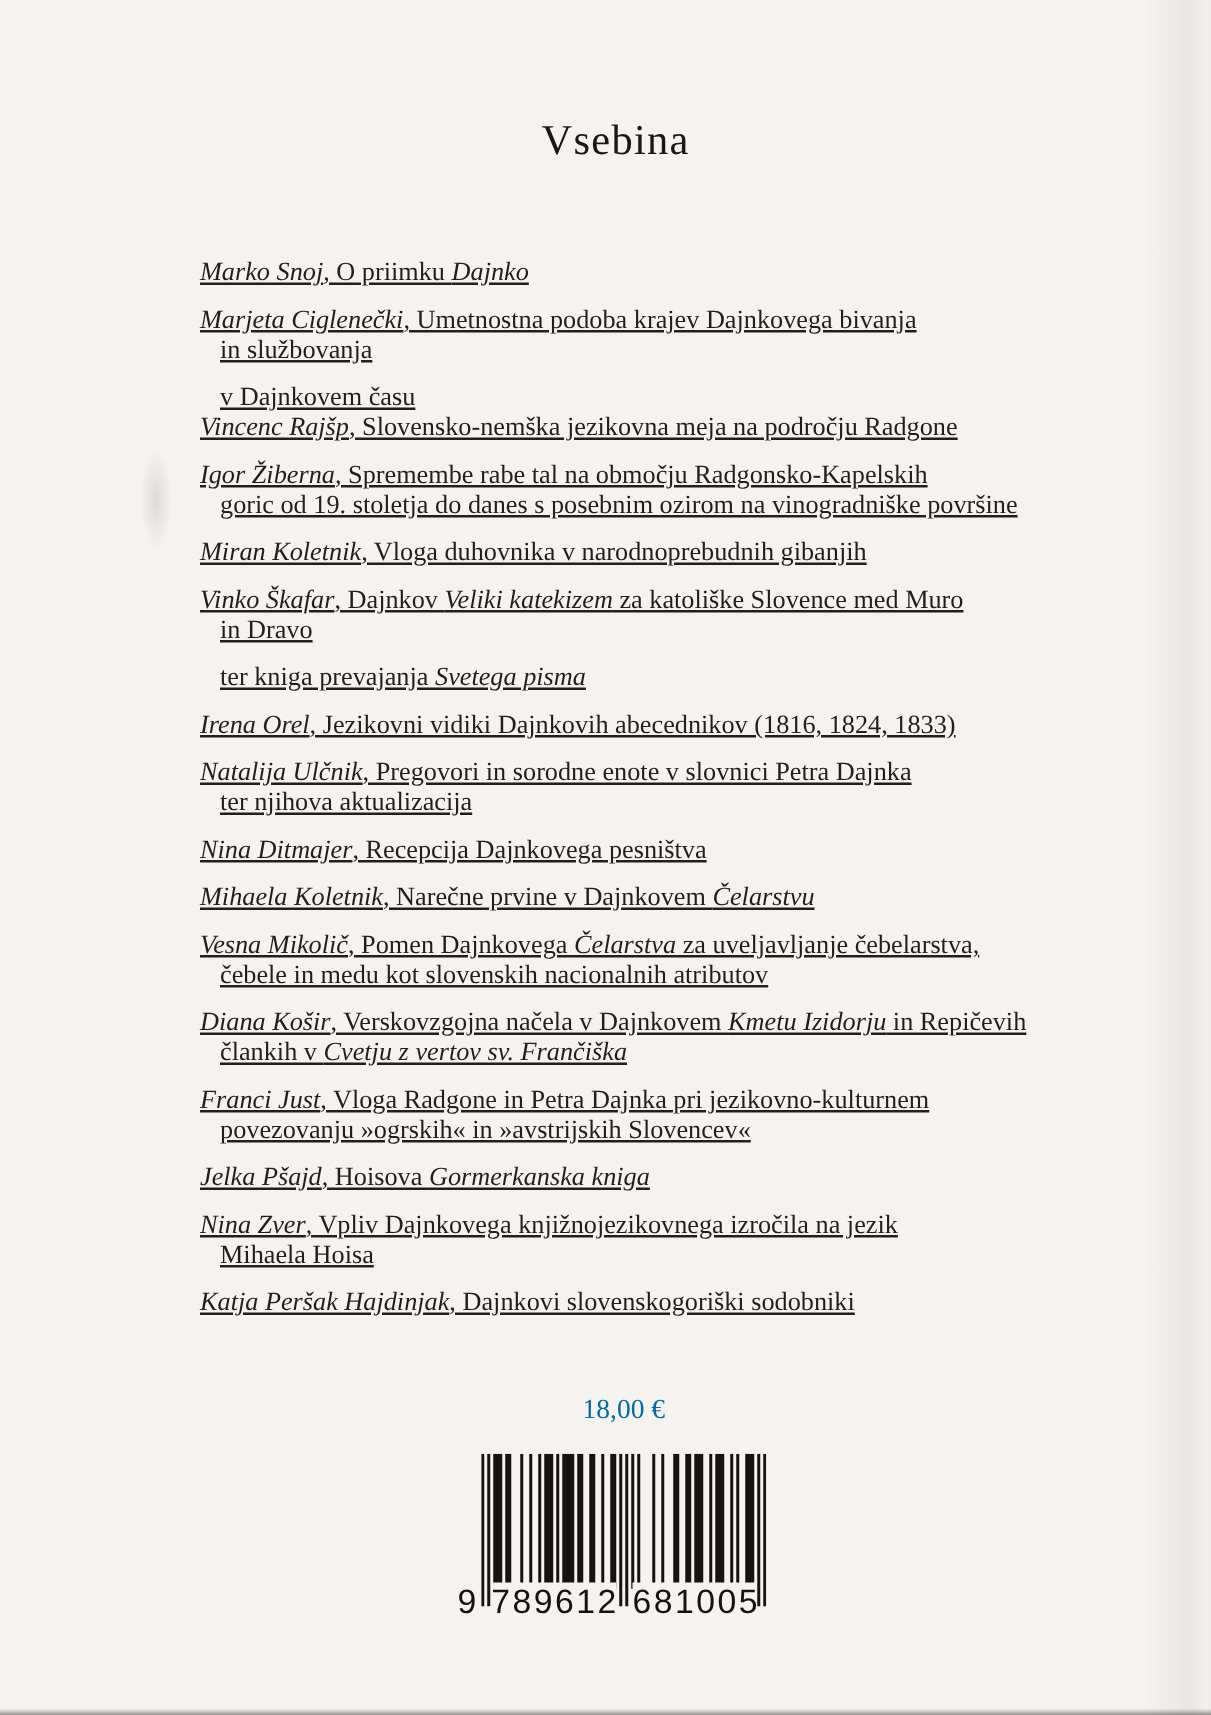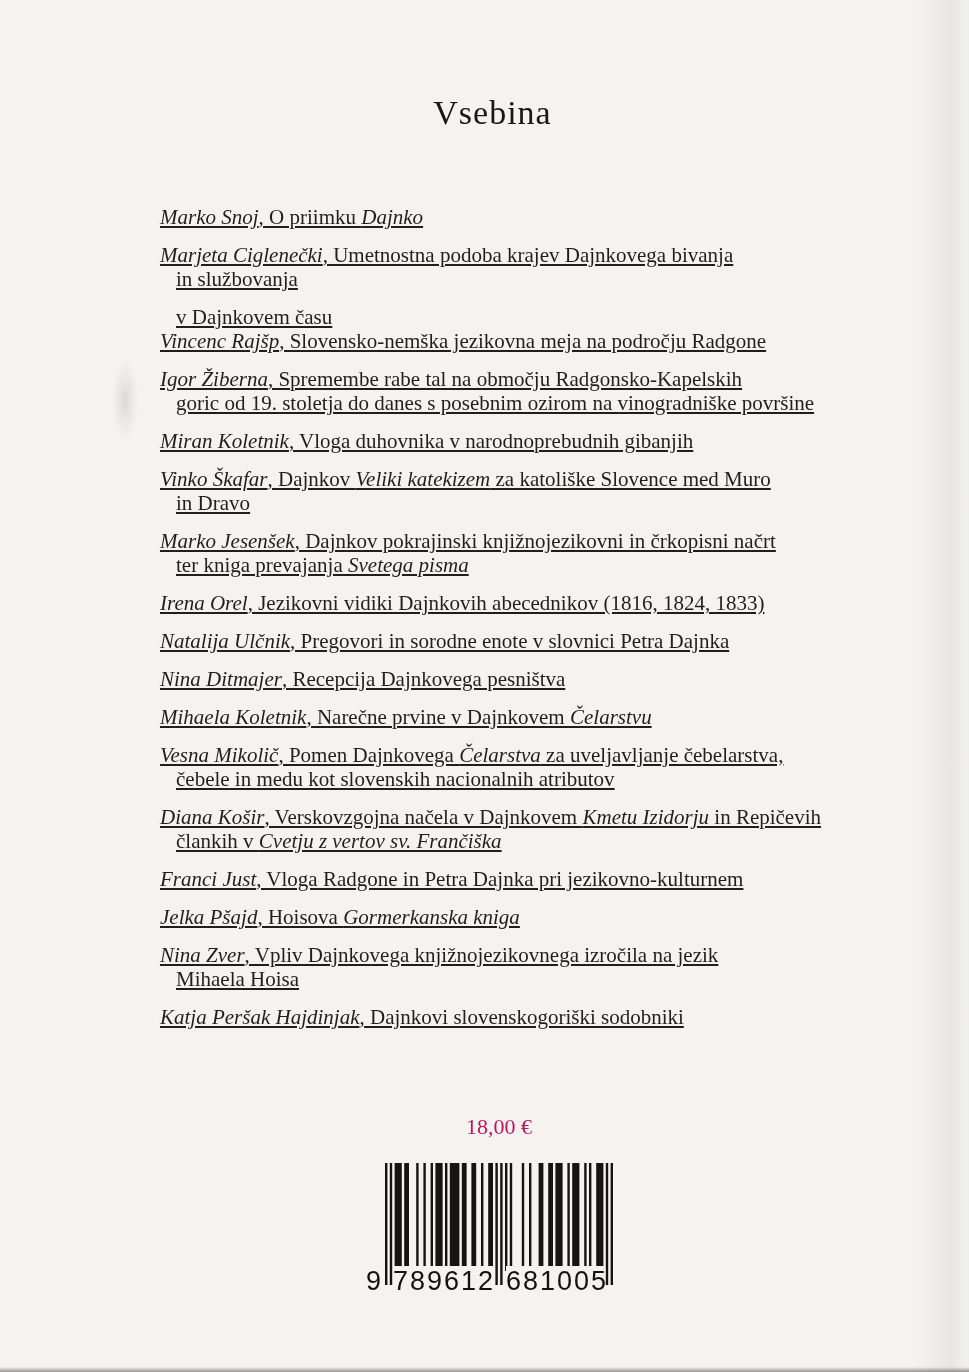--- a/index.html
+++ b/index.html
@@ -55,21 +55,21 @@
     font-style:italic;
   }
   
   .price{
     position:absolute;
     left:385px;
     width:228px;
     top:1114px;
     text-align:center;
     font-size:22px;
-    color:#be185d;
+    color:#0369a1;
   }
   .barcode{
     position:absolute;
     left:385px;
     top:1163px;
     width:228px;
     height:136px;
   }
   .barcode svg{
     position:absolute;
@@ -176,45 +176,46 @@
         <div class="line cont"><span>goric od 19. stoletja do danes s posebnim ozirom na vinogradniške površine</span></div>
       </div>
       <div class="entry">
         <div class="line"><span class="it">Miran Koletnik</span><span>, Vloga duhovnika v narodnoprebudnih gibanjih</span></div>
       </div>
       <div class="entry">
         <div class="line"><span class="it">Vinko Škafar</span><span>, Dajnkov </span><span class="it">Veliki katekizem</span><span> za katoliške Slovence med Muro</span></div>
         <div class="line cont"><span>in Dravo</span></div>
       </div>
       <div class="entry">
-        <div class="line"><span class="it">Marko Jesenšek</span><span>, Dajnkov pokrajinski knjižnojezikovni in črkopisni načrt</span></div>
         <div class="line cont"><span>ter kniga prevajanja </span><span class="it">Svetega pisma</span></div>
       </div>
       <div class="entry">
         <div class="line"><span class="it">Irena Orel</span><span>, Jezikovni vidiki Dajnkovih abecednikov (1816, 1824, 1833)</span></div>
       </div>
       <div class="entry">
         <div class="line"><span class="it">Natalija Ulčnik</span><span>, Pregovori in sorodne enote v slovnici Petra Dajnka</span></div>
+        <div class="line cont"><span>ter njihova aktualizacija</span></div>
       </div>
       <div class="entry">
         <div class="line"><span class="it">Nina Ditmajer</span><span>, Recepcija Dajnkovega pesništva</span></div>
       </div>
       <div class="entry">
         <div class="line"><span class="it">Mihaela Koletnik</span><span>, Narečne prvine v Dajnkovem </span><span class="it">Čelarstvu</span></div>
       </div>
       <div class="entry">
         <div class="line"><span class="it">Vesna Mikolič</span><span>, Pomen Dajnkovega </span><span class="it">Čelarstva</span><span> za uveljavljanje čebelarstva,</span></div>
         <div class="line cont"><span>čebele in medu kot slovenskih nacionalnih atributov</span></div>
       </div>
       <div class="entry">
         <div class="line"><span class="it">Diana Košir</span><span>, Verskovzgojna načela v Dajnkovem </span><span class="it">Kmetu Izidorju</span><span> in Repičevih</span></div>
         <div class="line cont"><span>člankih v </span><span class="it">Cvetju z vertov sv. Frančiška</span></div>
       </div>
       <div class="entry">
         <div class="line"><span class="it">Franci Just</span><span>, Vloga Radgone in Petra Dajnka pri jezikovno-kulturnem</span></div>
+        <div class="line cont"><span>povezovanju »ogrskih« in »avstrijskih Slovencev«</span></div>
       </div>
       <div class="entry">
         <div class="line"><span class="it">Jelka Pšajd</span><span>, Hoisova </span><span class="it">Gormerkanska kniga</span></div>
       </div>
       <div class="entry">
         <div class="line"><span class="it">Nina Zver</span><span>, Vpliv Dajnkovega knjižnojezikovnega izročila na jezik</span></div>
         <div class="line cont"><span>Mihaela Hoisa</span></div>
       </div>
       <div class="entry">
         <div class="line"><span class="it">Katja Peršak Hajdinjak</span><span>, Dajnkovi slovenskogoriški sodobniki</span></div>

